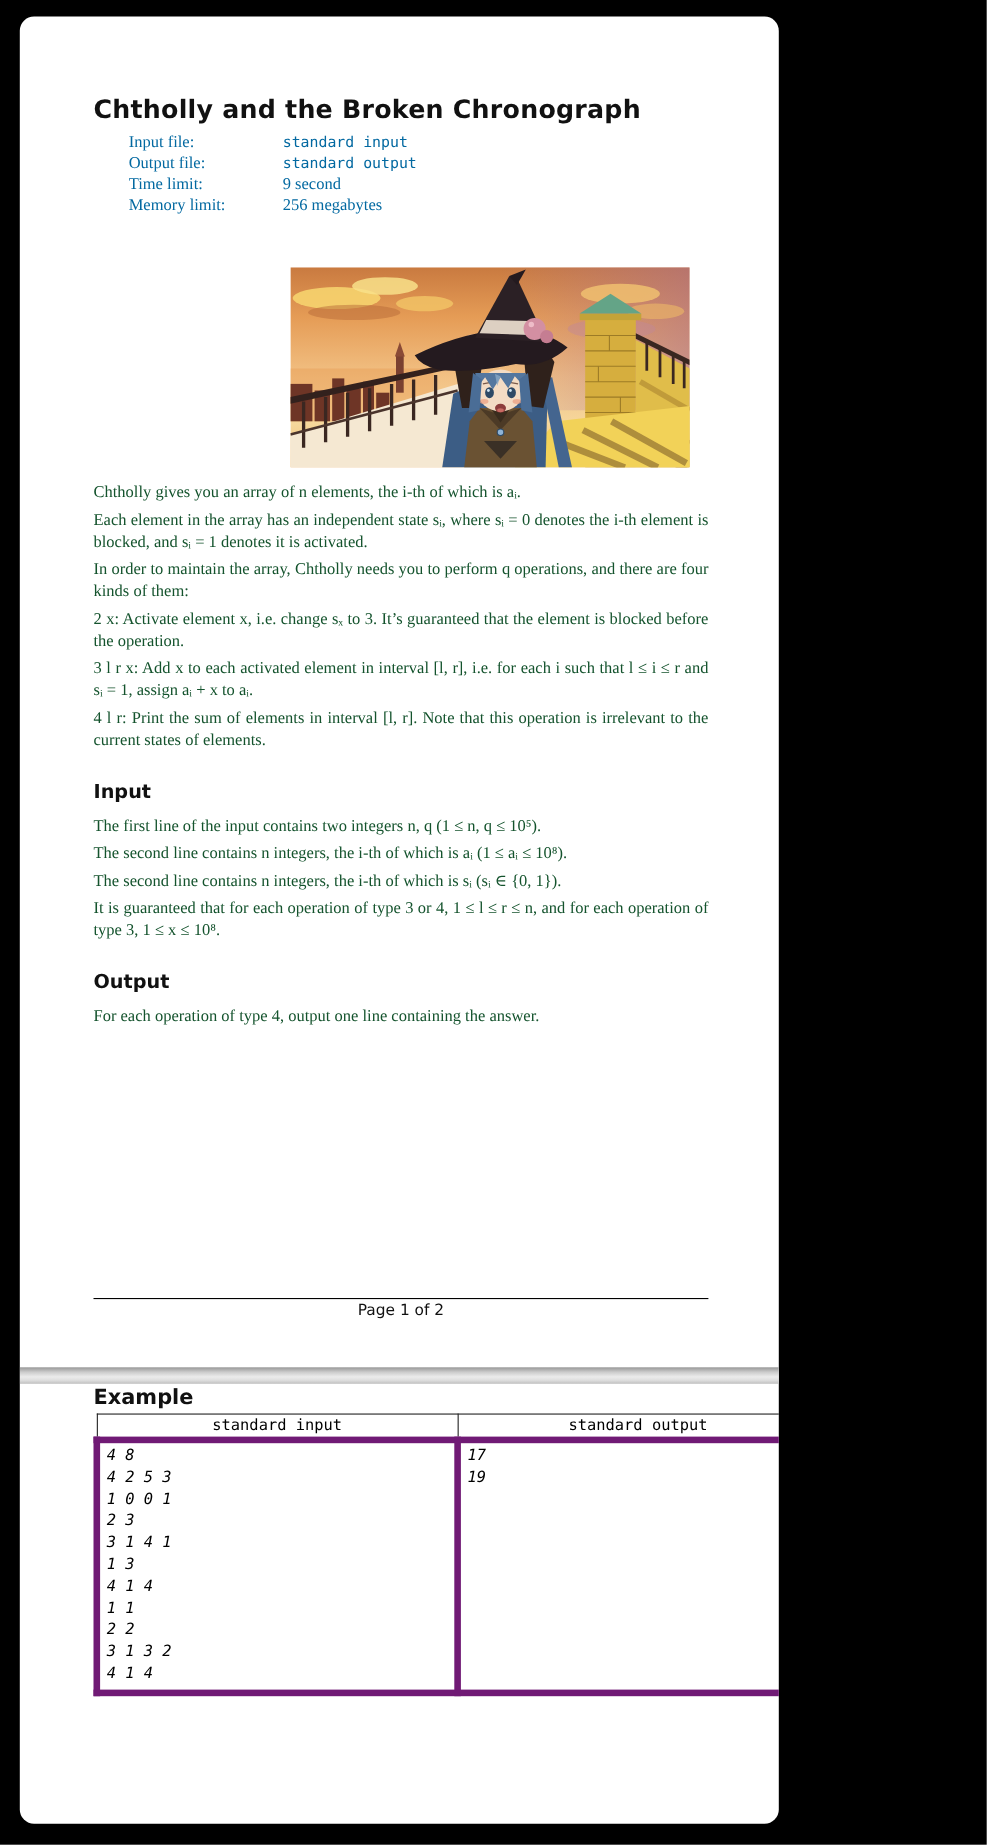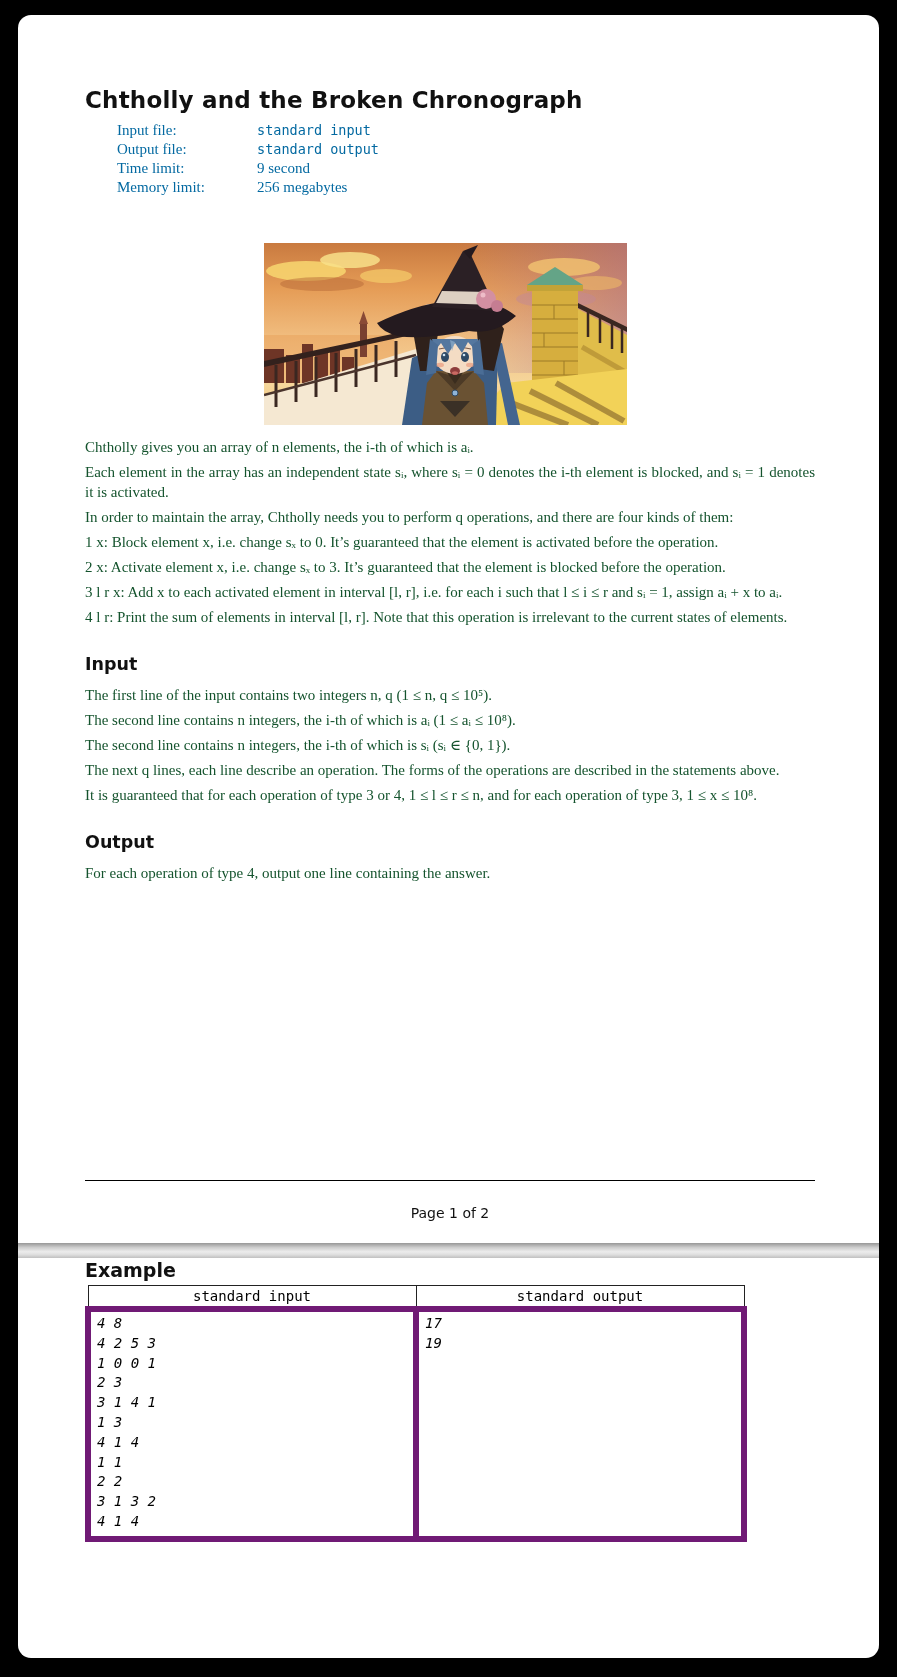--- a/index.html
+++ b/index.html
@@ -1,21 +1,21 @@
 <!DOCTYPE html>
 <html><head>
 <meta charset="utf-8">
 <style>
   html,body{margin:0;padding:0;}
   body{
     width:897px;height:1677px;background:#000;position:relative;overflow:hidden;
     font-family:"Liberation Serif","DejaVu Serif","DejaVu Sans",serif;
   }
   .card{
-    position:absolute;left:18px;top:15px;width:861px;height:1643px;
+    position:absolute;left:18px;top:15px;width:690px;height:1643px;
     background:#fff;border-radius:13px;overflow:hidden;
   }
   .page{position:relative;box-sizing:border-box;}
   .page1{height:1228px;padding:0 64px 0 67px;}
   .page2{height:400px;padding:0 64px 0 67px;}
   .page-sep{
     height:15px;
     background:linear-gradient(180deg,#979797 0%,#cdcdcd 30%,#ececec 58%,#dedede 78%,#c0c0c0 100%);
   }
   .doc-title{
@@ -35,21 +35,21 @@
     margin:6px 0 0;font-size:15px;line-height:20px;color:#14532d;
     text-align:justify;
   }
   p.body + p.body{margin-top:5px;}
   .sec-heading{
     margin:26px 0 10px;font-family:"DejaVu Sans","Liberation Sans",sans-serif;
     font-weight:bold;font-size:17.5px;line-height:22px;color:#111;
   }
   .footer{
     position:absolute;left:67px;right:64px;top:1165px;
-    border-top:1px solid #000;text-align:center;padding-top:24px;
+    border-top:1px solid #000;text-align:center;padding-top:2px;
     font-family:"DejaVu Sans","Liberation Sans",sans-serif;
     font-size:14px;color:#111;
   }
   .example-heading{
     margin:0;
     font-family:"DejaVu Sans","Liberation Sans",sans-serif;
     font-weight:bold;font-size:19px;line-height:24px;color:#111;
   }
   .sample-table{
     margin-top:3px;width:662px;border:1px solid #222;border-collapse:collapse;
@@ -226,32 +226,30 @@
         <circle cx="222" cy="56" r="10" fill="#d38fa2"></circle>
         <circle cx="233" cy="63" r="6" fill="#c57d92"></circle>
         <circle cx="219" cy="52" r="2.5" fill="#eebcc8"></circle>
       </svg>
     </div>
 
     <div class="statement">
       <p class="body">Chtholly gives you an array of n elements, the i-th of which is aᵢ.</p>
       <p class="body">Each element in the array has an independent state sᵢ, where sᵢ = 0 denotes the i-th element is blocked, and sᵢ = 1 denotes it is activated.</p>
       <p class="body">In order to maintain the array, Chtholly needs you to perform q operations, and there are four kinds of them:</p>
-      <p class="body">1 x: Block element x, i.e. change sₓ to 0. It’s guaranteed that the element is activated before the operation.</p>
       <p class="body">2 x: Activate element x, i.e. change sₓ to 3. It’s guaranteed that the element is blocked before the operation.</p>
       <p class="body">3 l r x: Add x to each activated element in interval [l, r], i.e. for each i such that l ≤ i ≤ r and sᵢ = 1, assign aᵢ + x to aᵢ.</p>
       <p class="body">4 l r: Print the sum of elements in interval [l, r]. Note that this operation is irrelevant to the current states of elements.</p>
     </div>
 
     <h2 class="sec-heading">Input</h2>
     <div>
       <p class="body">The first line of the input contains two integers n, q (1 ≤ n, q ≤ 10⁵).</p>
       <p class="body">The second line contains n integers, the i-th of which is aᵢ (1 ≤ aᵢ ≤ 10⁸).</p>
       <p class="body">The second line contains n integers, the i-th of which is sᵢ (sᵢ ∈ {0, 1}).</p>
-      <p class="body">The next q lines, each line describe an operation. The forms of the operations are described in the statements above.</p>
       <p class="body">It is guaranteed that for each operation of type 3 or 4, 1 ≤ l ≤ r ≤ n, and for each operation of type 3, 1 ≤ x ≤ 10⁸.</p>
     </div>
 
     <h2 class="sec-heading">Output</h2>
     <div>
       <p class="body">For each operation of type 4, output one line containing the answer.</p>
     </div>
 
     <div class="footer">
       <span>Page 1 of 2</span>

